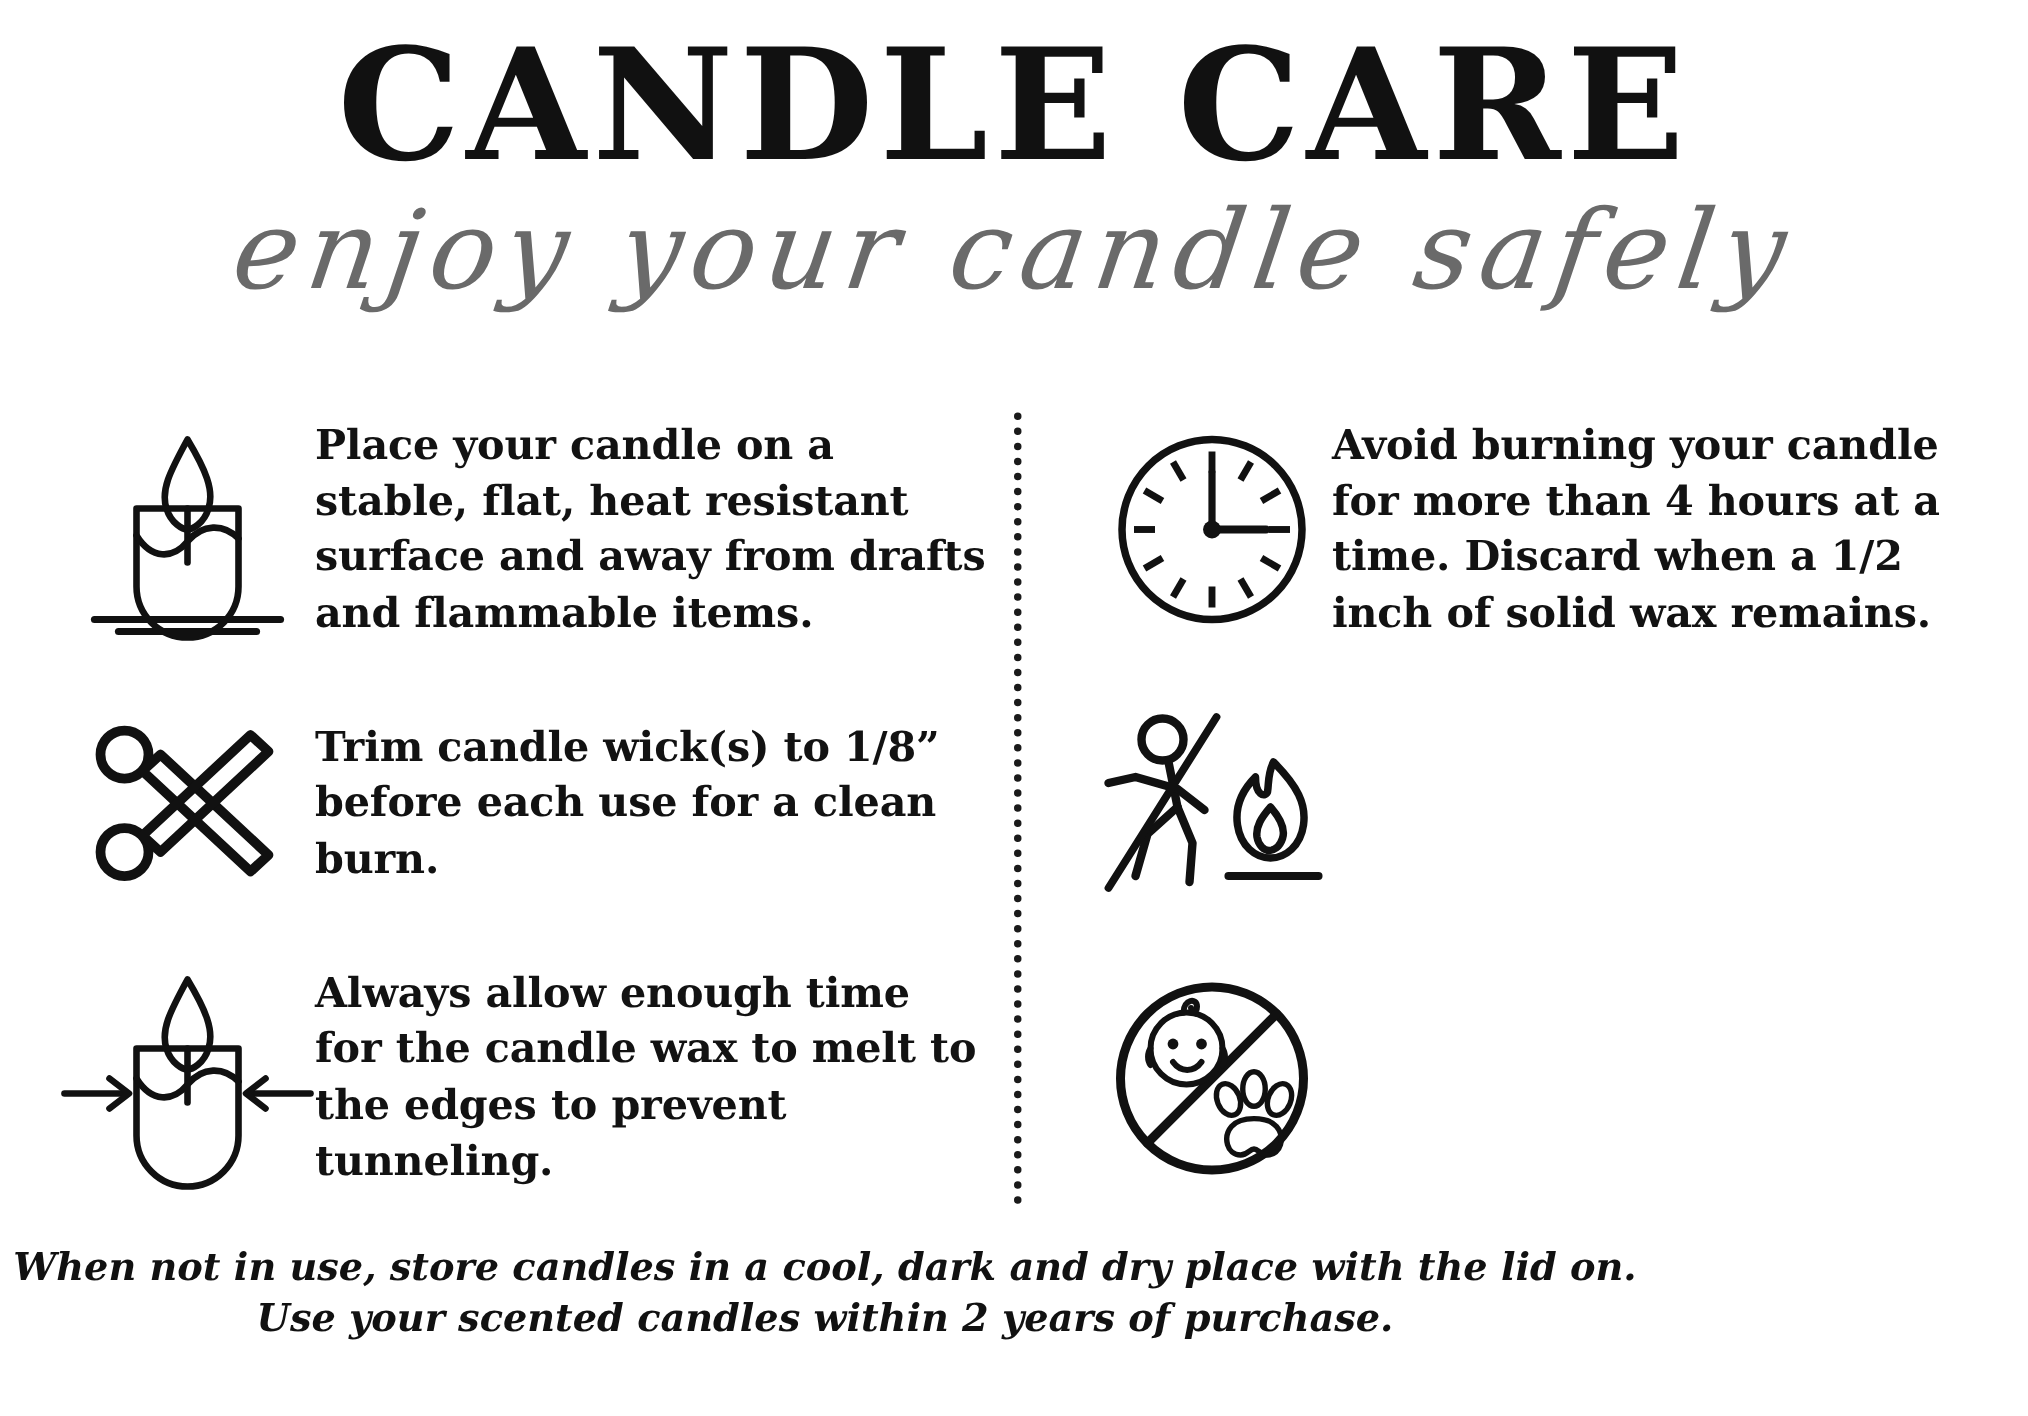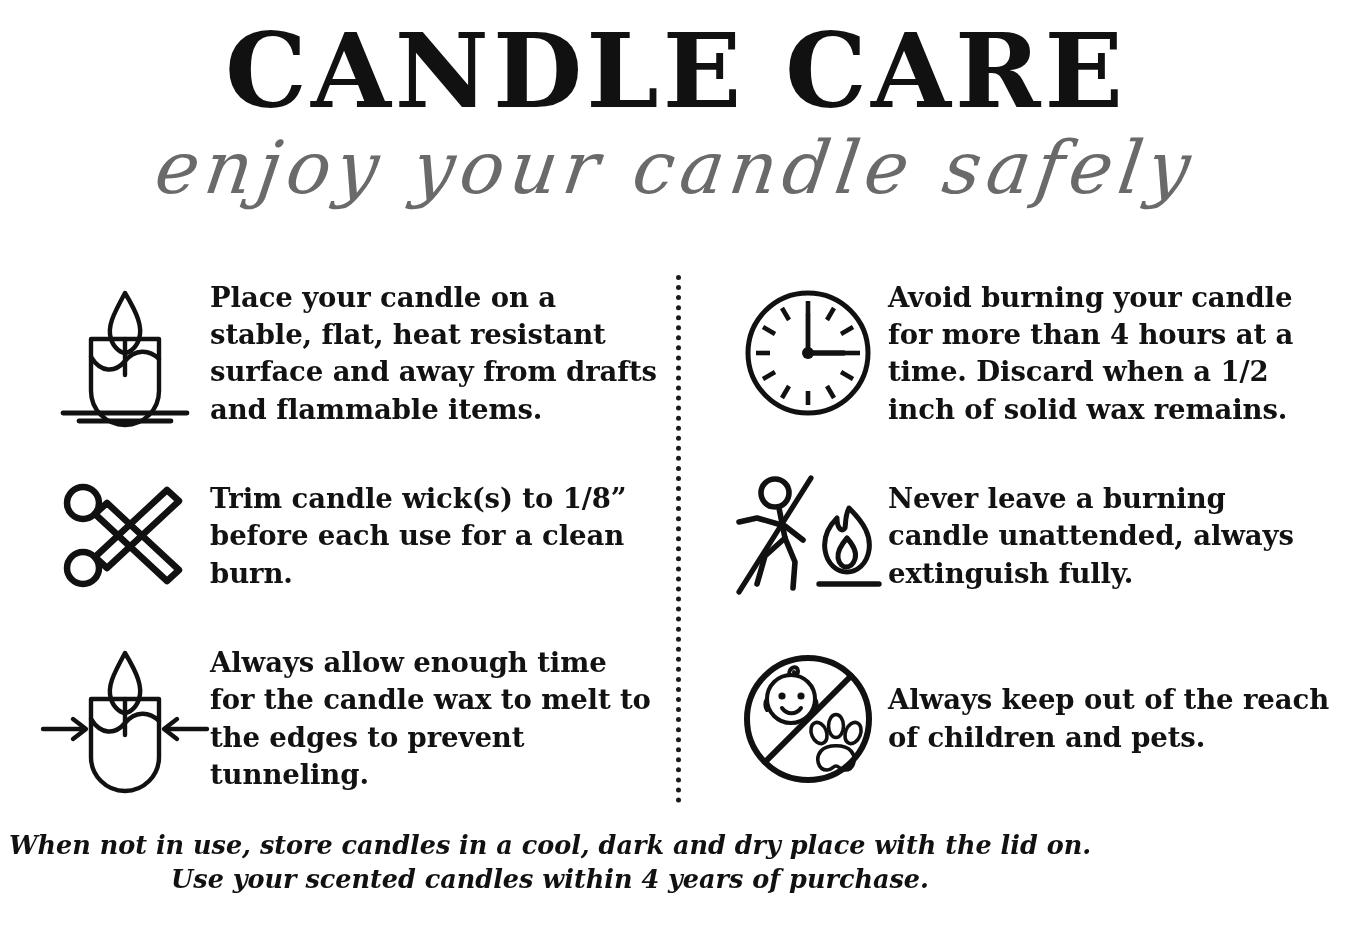--- a/index.html
+++ b/index.html
@@ -232,21 +232,20 @@
           <path d="M78 4 L6 118" stroke-width="5.2"></path>
 
           <g stroke-width="5" fill="none">
             <path d="M116 34 C 132 50, 138 62, 136 76 C 134 90, 124 98, 114 98 C 104 98, 94 90, 92 76 C 90 62, 96 52, 104 44 C 104 56, 110 58, 112 54 C 113 48, 112 42, 116 34 Z"></path>
             <path d="M114 64 C 121 72, 124 79, 122 85 C 120 91, 116 93, 113 93 C 110 93, 106 90, 105 84 C 104 77, 108 71, 114 64 Z"></path>
           </g>
 
           <path d="M86 110 L146 110" stroke-width="5.4"></path>
         </svg>
       </div>
-      <div class="tip-text">Never leave a burning candle unattended, always extinguish fully.</div>
     </div>
 
     <div class="tip">
       <div class="tip-icon">
         <svg width="134" height="134" viewBox="0 0 134 134" fill="none" stroke="#111" stroke-linecap="round" stroke-linejoin="round">
 
           <circle cx="67" cy="67" r="61" stroke-width="6"></circle>
 
           <path d="M110 24 L24 110" stroke-width="6"></path>
 
@@ -265,22 +264,21 @@
           </g>
 
           <g stroke-width="3.6">
             <ellipse cx="78" cy="81" rx="7.5" ry="11" transform="rotate(-22 78 81)"></ellipse>
             <ellipse cx="95" cy="74" rx="7.5" ry="11.5"></ellipse>
             <ellipse cx="112" cy="81" rx="7.5" ry="11" transform="rotate(22 112 81)"></ellipse>
             <path d="M80 99 C 86 92, 104 92, 110 99 C 116 106, 113 118, 104 118 C 99 118, 98 114, 95 114 C 92 114, 91 118, 86 118 C 77 118, 74 106, 80 99 Z"></path>
           </g>
         </svg>
       </div>
-      <div class="tip-text">Always keep out of the reach of children and pets.</div>
     </div>
 
   </div>
 </div>
 
 <div id="footer">
   <div>When not in use, store candles in a cool, dark and dry place with the lid on.</div>
-  <div>Use your scented candles within 4 years of purchase.</div>
+  <div>Use your scented candles within 2 years of purchase.</div>
 </div>
 
 </body></html>

